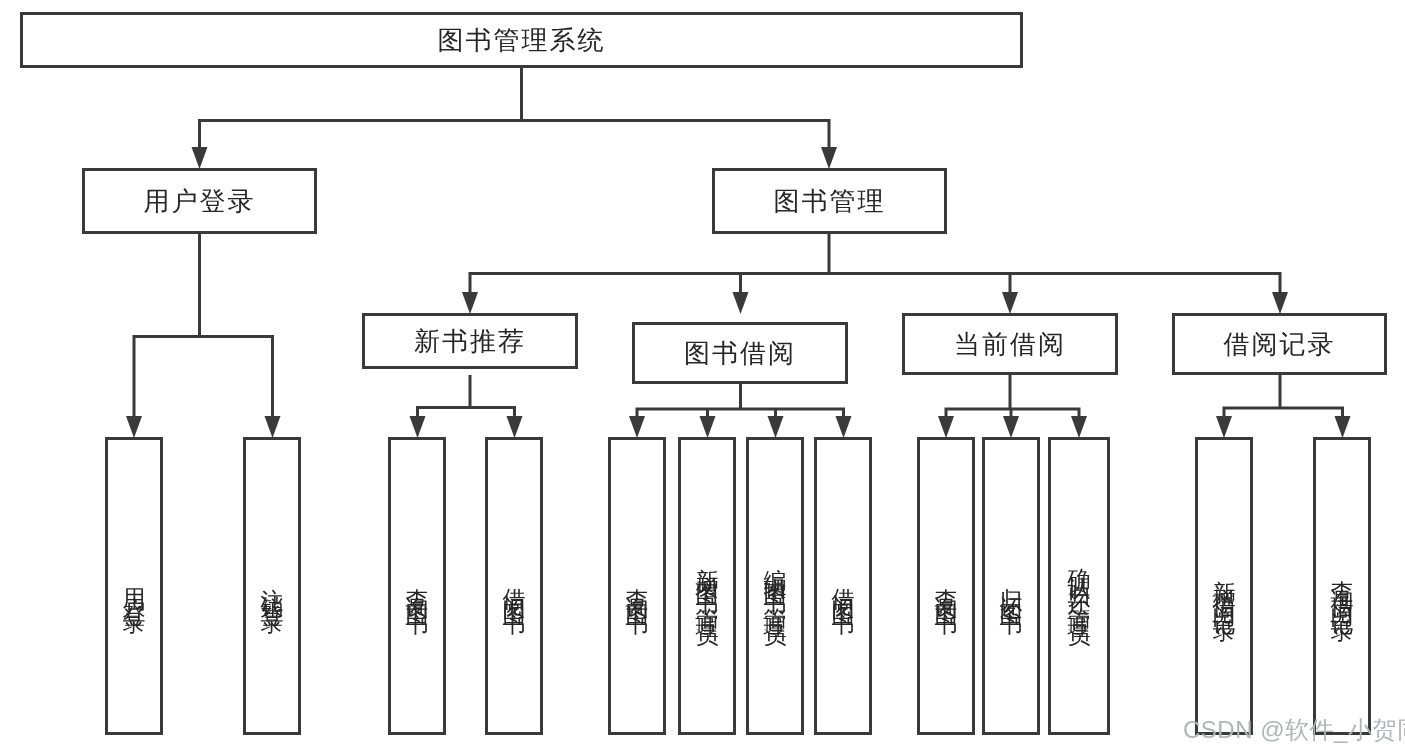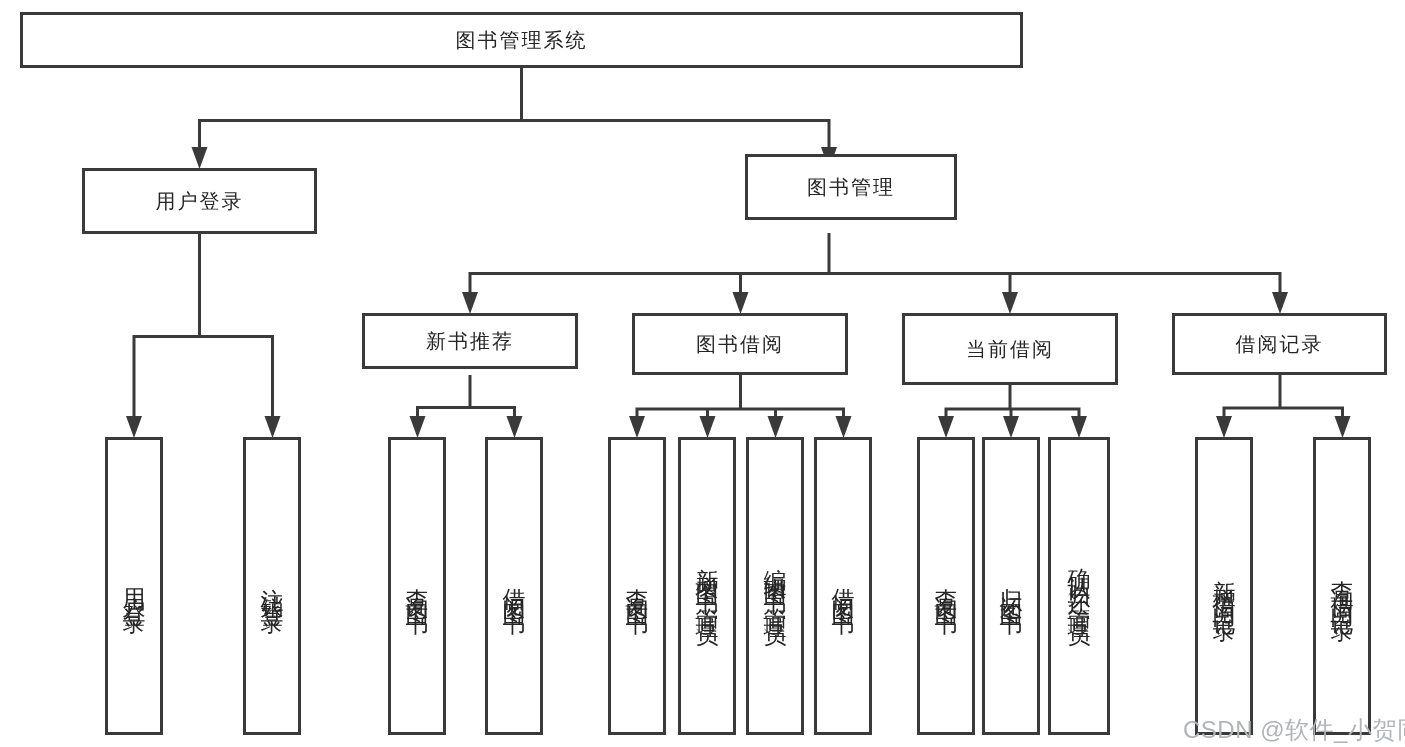--- a/index.html
+++ b/index.html
@@ -19,40 +19,40 @@
   .box {
     position: absolute;
     box-sizing: border-box;
     border: 3px solid #3a3a3a;
     background: #ffffff;
     color: #262626;
     display: flex;
     align-items: center;
     justify-content: center;
   }
-  .h-box { font-size: 20px; letter-spacing: 2px; white-space: nowrap; text-align: right; }
+  .h-box { font-size: 26px; letter-spacing: 2px; white-space: nowrap; text-align: right; }
   .v-box {
     writing-mode: vertical-rl;
     text-orientation: mixed;
     font-size: 23px;
     line-height: 1;
     letter-spacing: 8px;
     top: 437px;
     width: 58px;
     height: 298px;
   }
   
   .n-root { left: 20px;  top: 12px;  width: 1003px; height: 56px; }
   
   .n-l2a  { left: 82px;  top: 168px; width: 235px; height: 66px; }
-  .n-l2b  { left: 712px; top: 154px; width: 212px; height: 66px; margin-left: 33px; }
+  .n-l2b  { left: 712px; top: 168px; width: 235px; height: 66px; }
   
   .n-l3a  { left: 362px;  top: 313px; width: 216px; height: 56px; }
-  .n-l3b  { left: 632px;  top: 313px; width: 216px; height: 62px; }
-  .n-l3c  { left: 902px;  top: 313px; width: 216px; height: 72px; }
+  .n-l3b  { left: 632px;  top: 322px; width: 216px; height: 62px; }
+  .n-l3c  { left: 902px;  top: 313px; width: 216px; height: 62px; }
   .n-l3d  { left: 1172px; top: 313px; width: 215px; height: 62px; }
   
   .n-leaf-a1 { left: 105px; }
   .n-leaf-a2 { left: 243px; }
   .n-leaf-b1 { left: 388px; }
   .n-leaf-b2 { left: 485px; }
   .n-leaf-c1 { left: 608px; }
   .n-leaf-c2 { left: 678px; }
   .n-leaf-c3 { left: 746px; }
   .n-leaf-c4 { left: 814px; }

